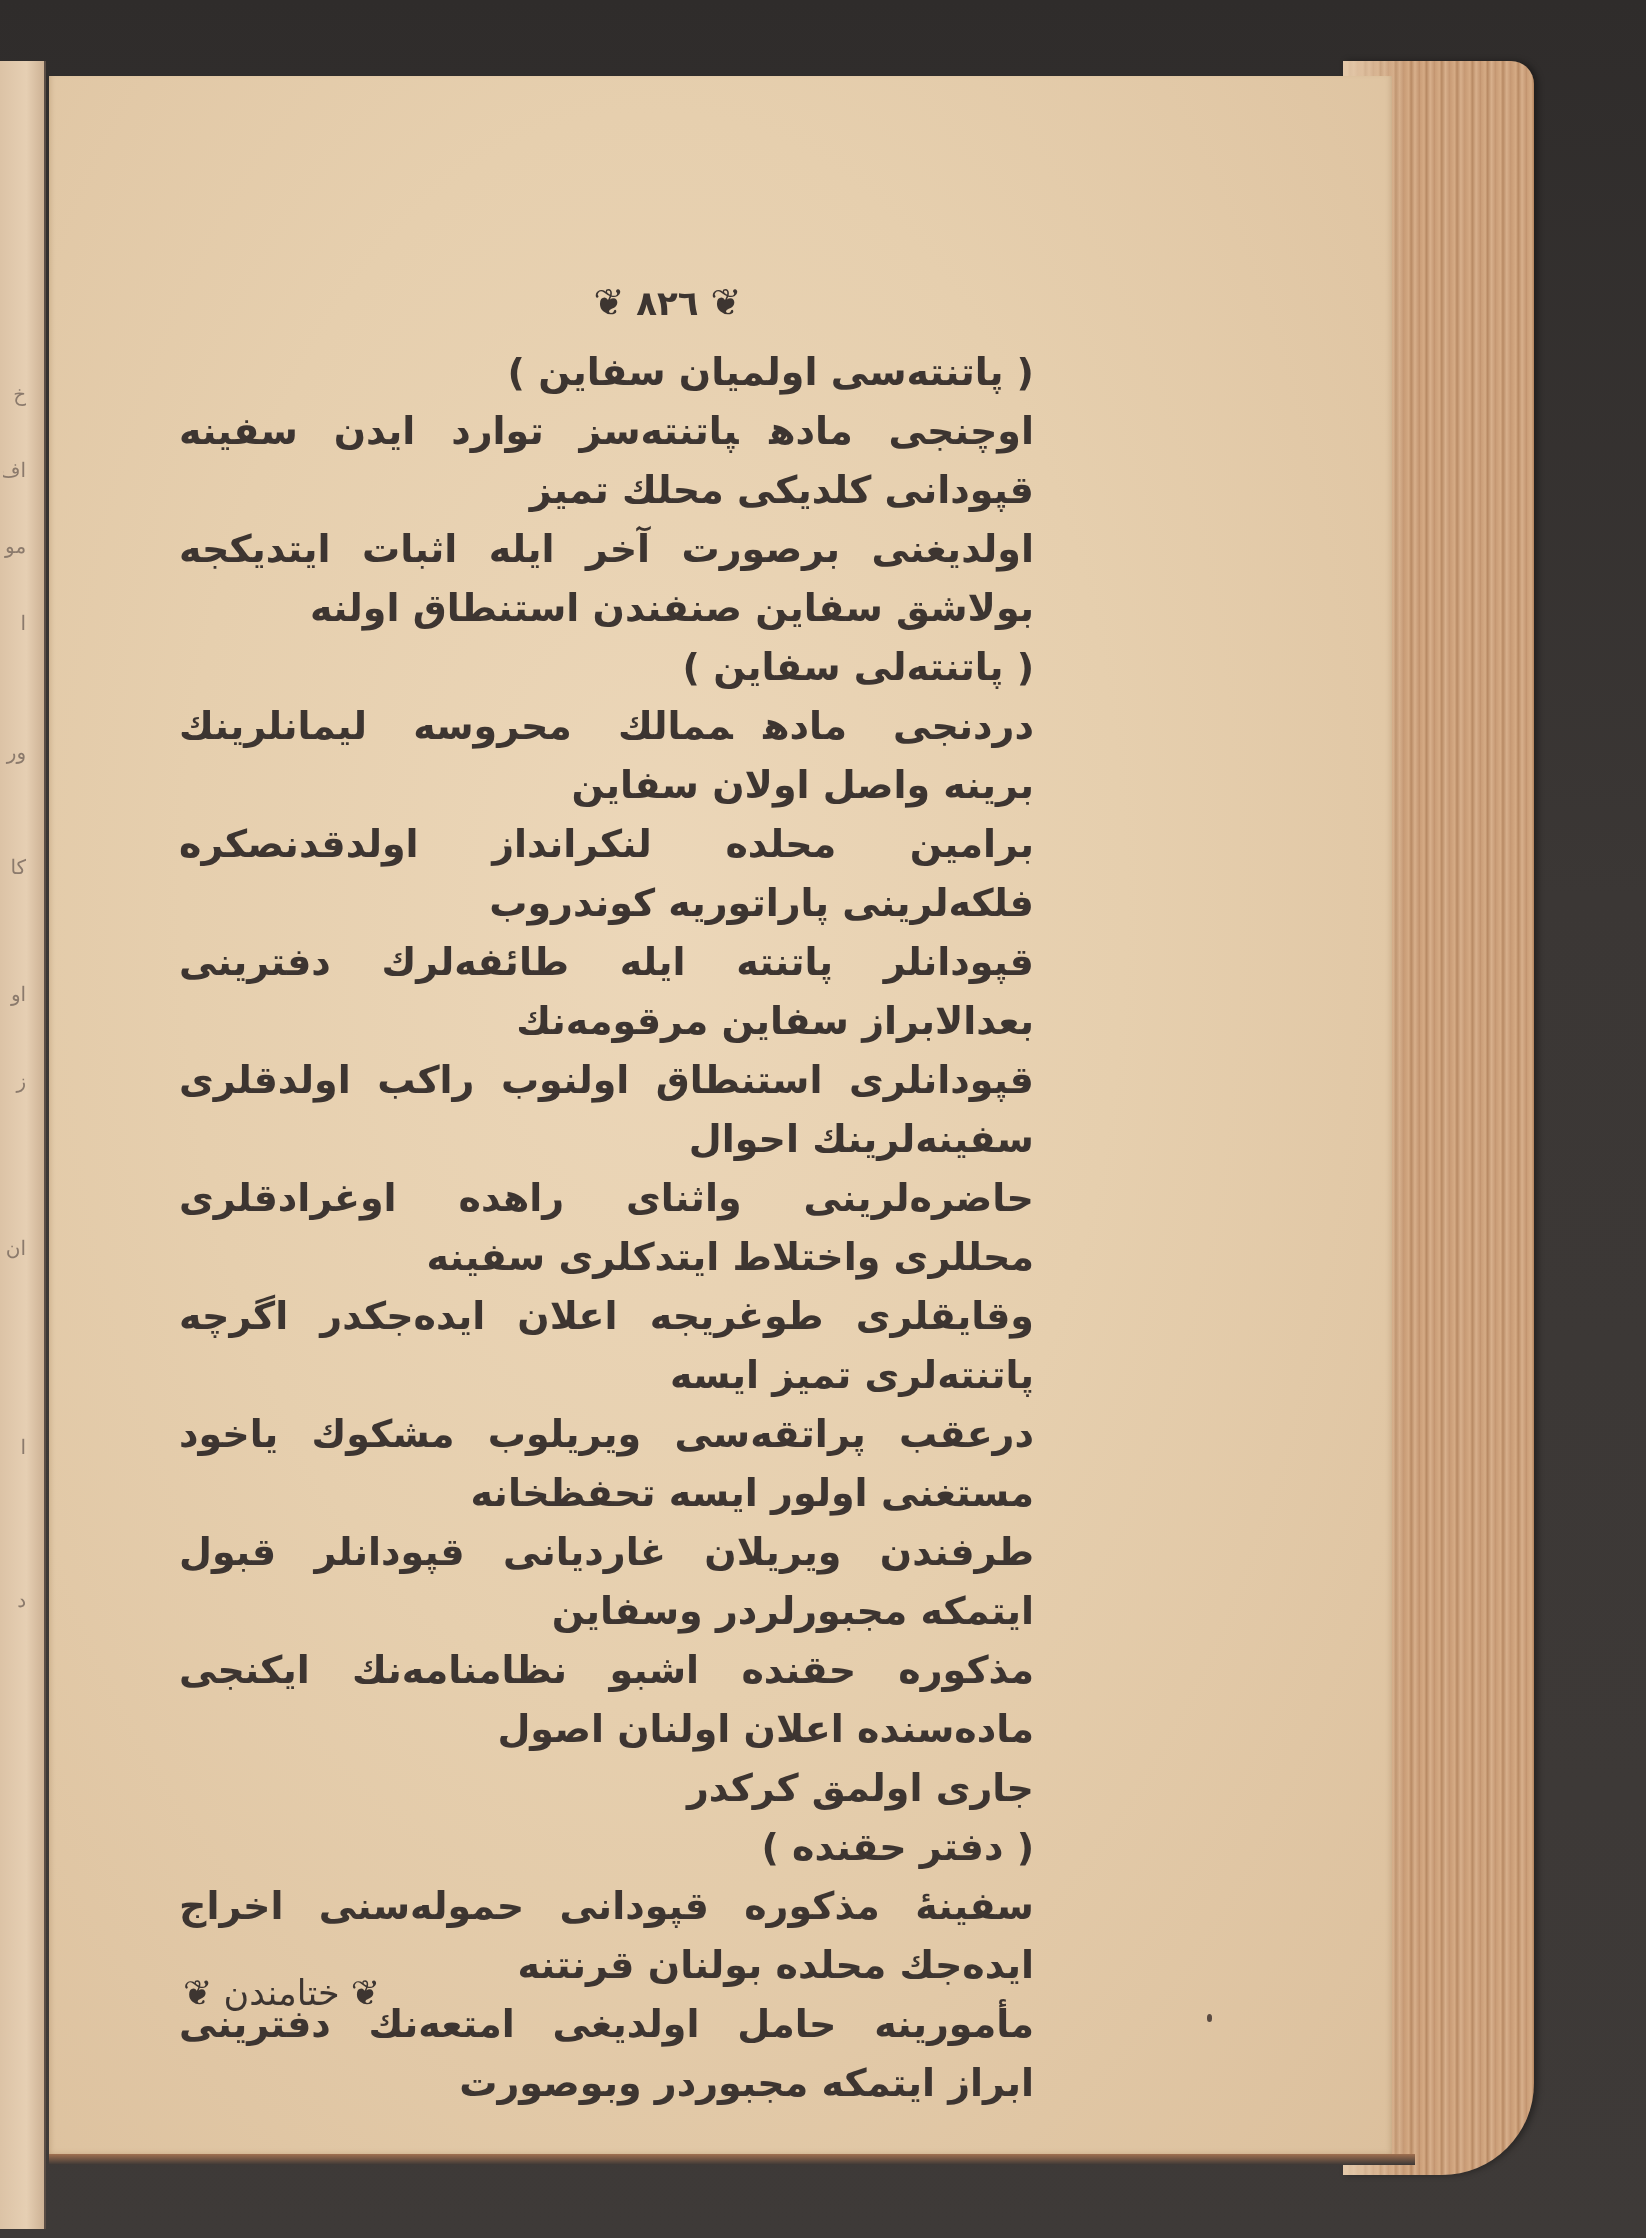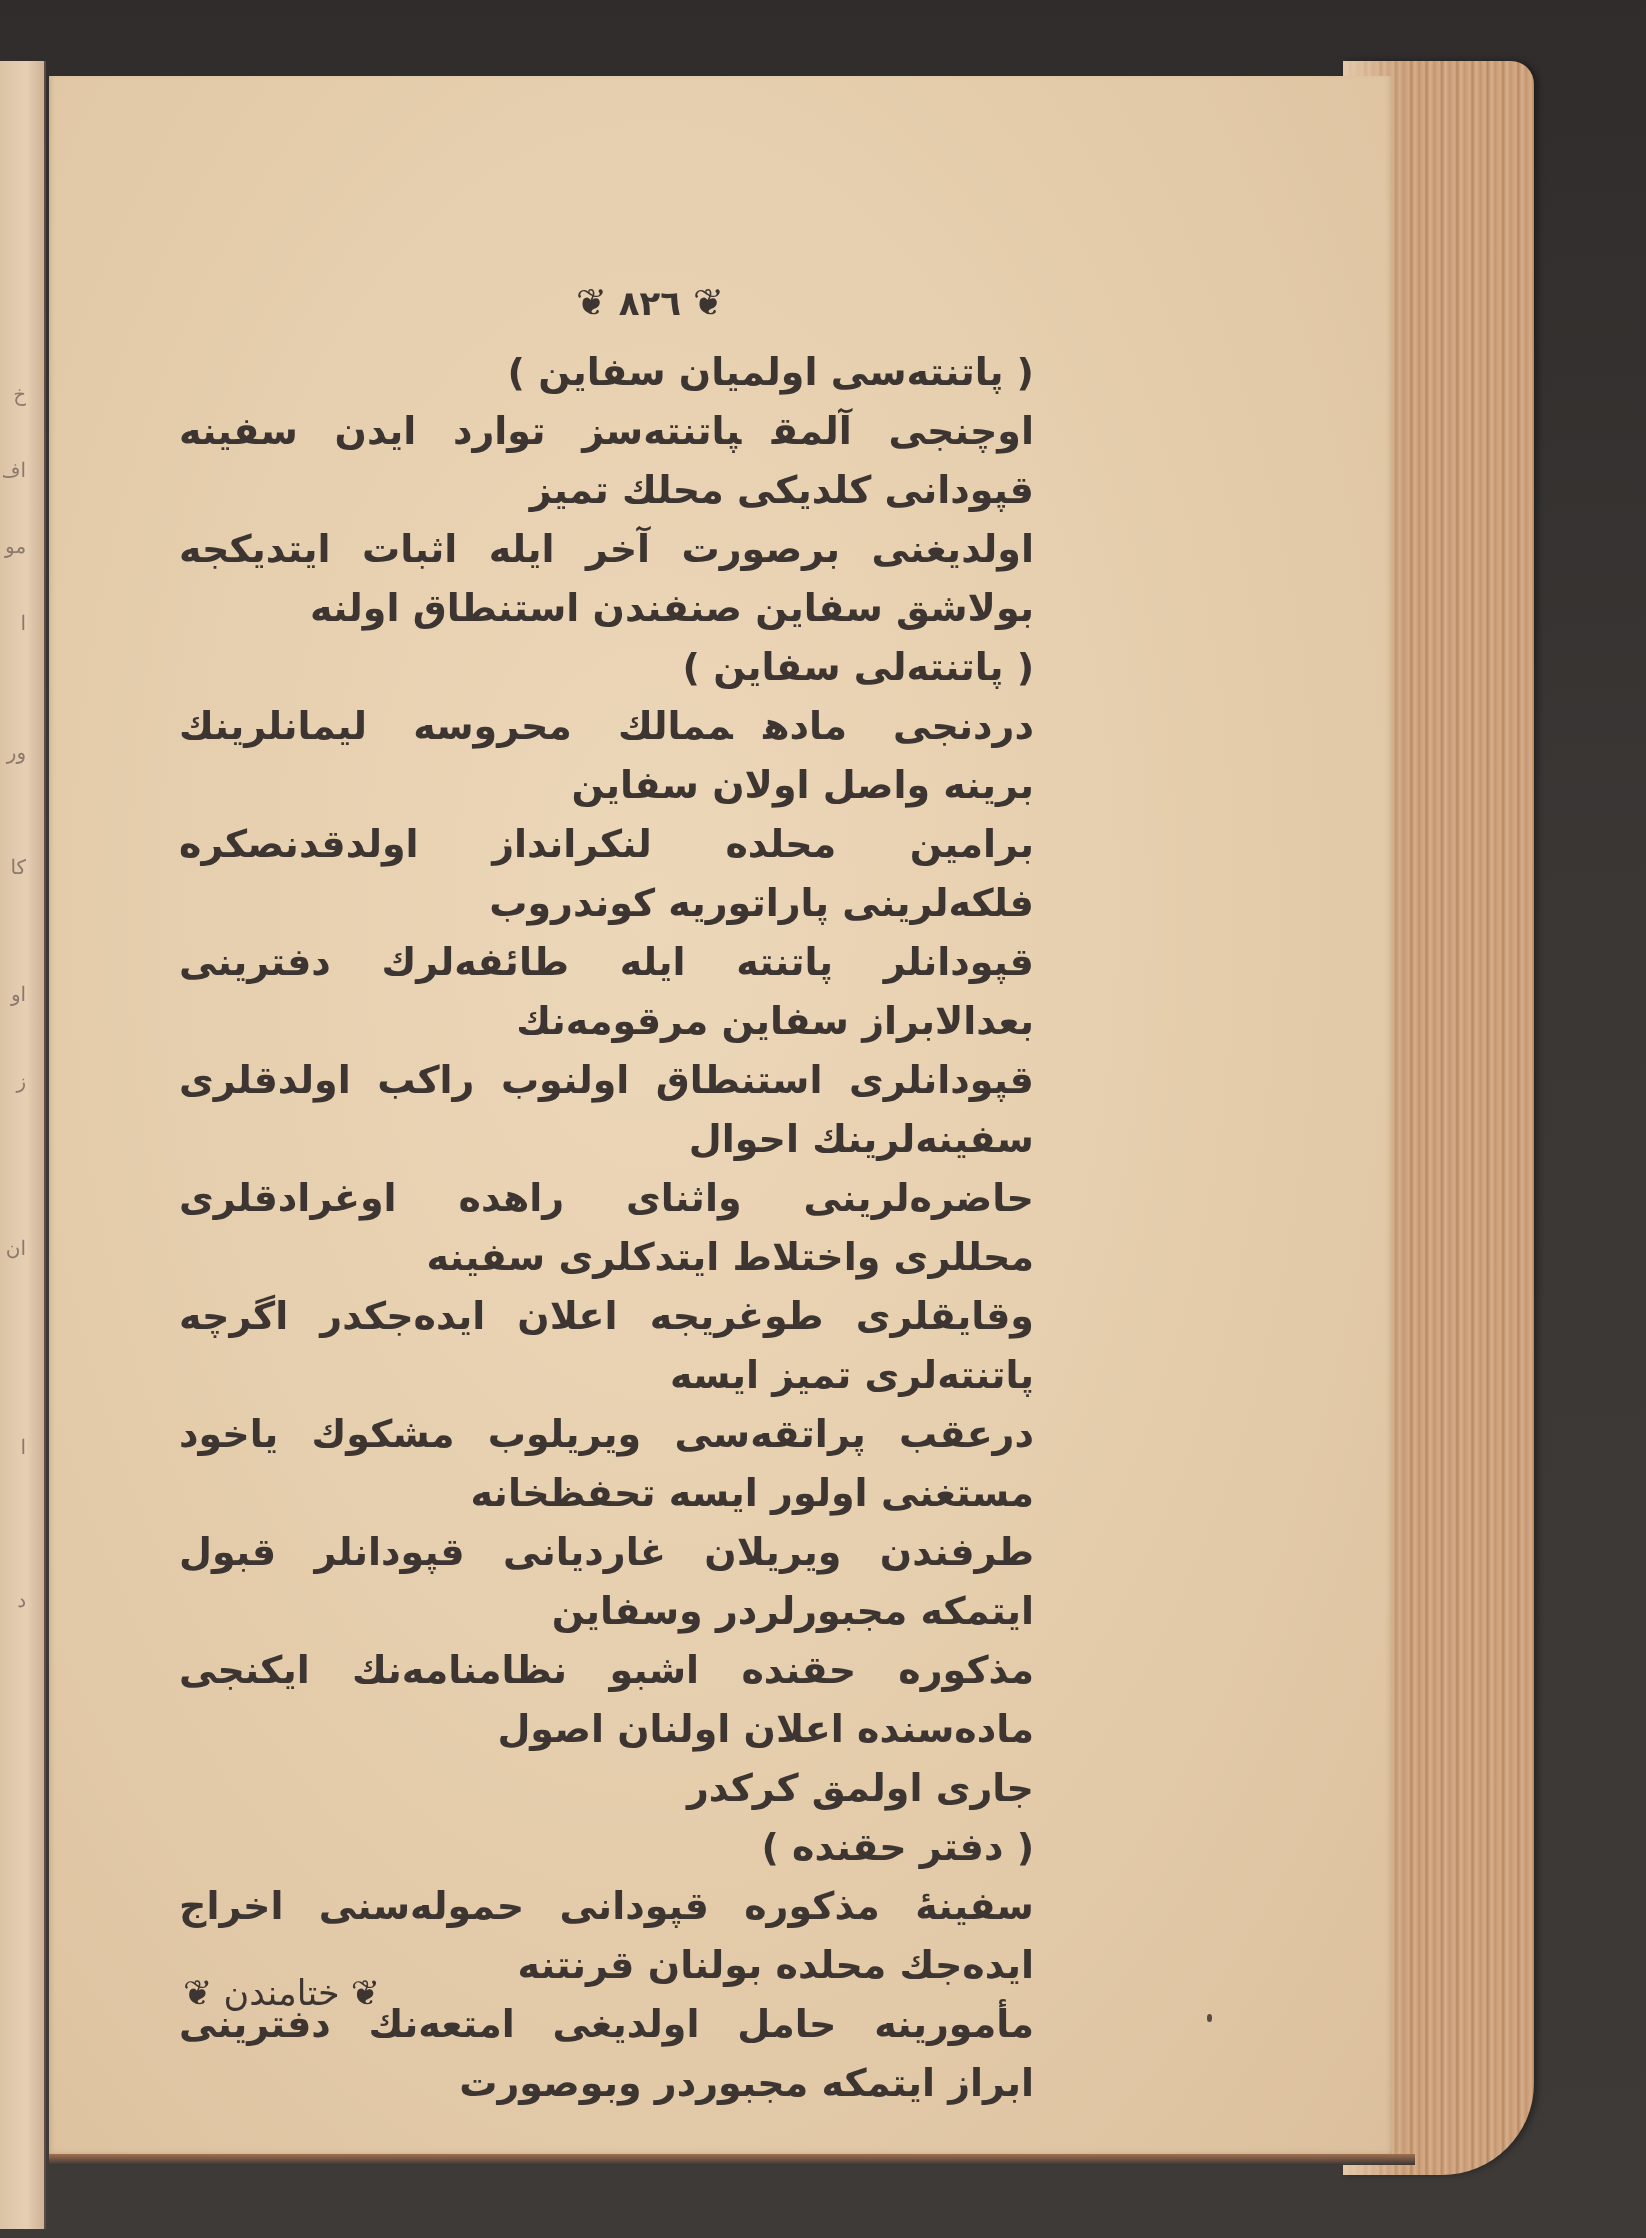--- a/index.html
+++ b/index.html
@@ -59,21 +59,21 @@
     direction: rtl;
     font-family: "DejaVu Sans", sans-serif;
     color: #3d3531;
     font-size: 38px;
     line-height: 59px;
     font-weight: bold;
   }
   .folio {
     position: absolute;
     left: 527px; top: 205px;
-    width: 183px; text-align: left;
+    width: 183px; text-align: center;
     font-family: "DejaVu Sans", sans-serif;
     font-size: 34px; color: #3d3531; font-weight: bold;
     direction: rtl;
   }
   .folio .orn { font-size: 37px; }
   .heading {
     text-align: right;
     margin: 0; padding: 0;
   }
   .para { margin: 0; text-align: justify; text-align-last: right; }
@@ -126,21 +126,21 @@
       <span>٨٢٦</span>
       <span class="orn">❦</span>
     </div>
 
     <div class="text">
 
       <div style="height:61px"></div>
 
       <div class="heading">( پاتنته‌سی اولمیان سفاین )</div>
       <div class="para">
-        <span class="line"><span class="label">اوچنجی آلمق</span><span>پاتنته‌سز توارد ایدن سفینه قپودانی کلدیکی محلك تمیز</span></span>
+        <span class="line"><span class="label">اوچنجی ماده</span><span>پاتنته‌سز توارد ایدن سفینه قپودانی کلدیکی محلك تمیز</span></span>
         <span class="line">اولدیغنی برصورت آخر ایله اثبات ایتدیکجه بولاشق سفاین صنفندن استنطاق اولنه</span>
       </div>
 
       <div class="heading">( پاتنته‌لی سفاین )</div>
       <div class="para">
         <span class="line"><span class="label">دردنجی ماده</span><span>ممالك محروسه لیمانلرینك برینه واصل اولان سفاین</span></span>
         <span class="line">برامین محلده لنكرانداز اولدقدنصكره فلكه‌لرینی پاراتوریه كوندروب</span>
         <span class="line">قپودانلر پاتنته ایله طائفه‌لرك دفترینی بعدالابراز سفاین مرقومه‌نك</span>
         <span class="line">قپودانلری استنطاق اولنوب راكب اولدقلری سفینه‌لرینك احوال</span>
         <span class="line">حاضره‌لرینی واثنای راهده اوغرادقلری محللری واختلاط ایتدكلری سفینه</span>

